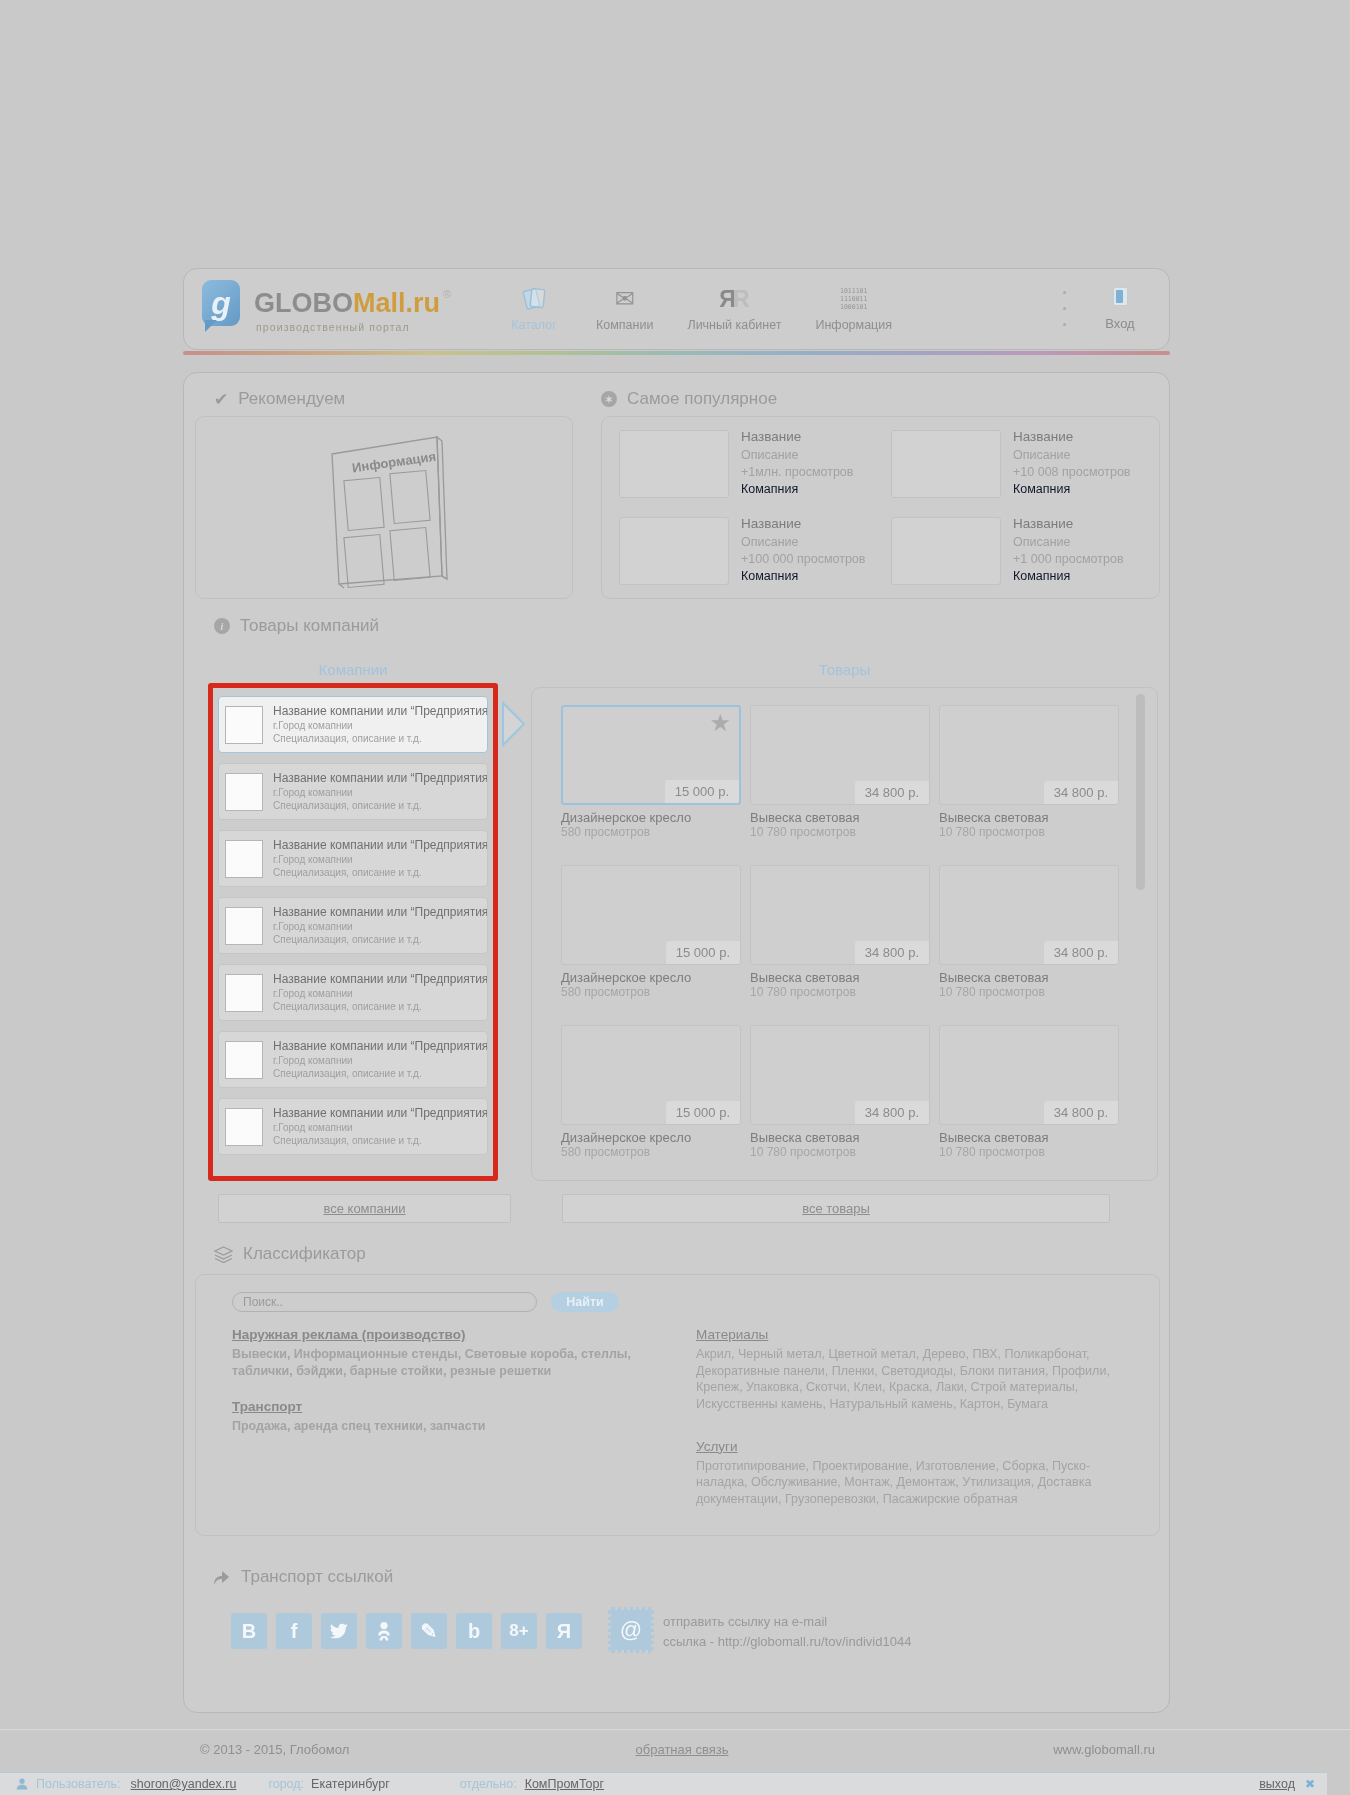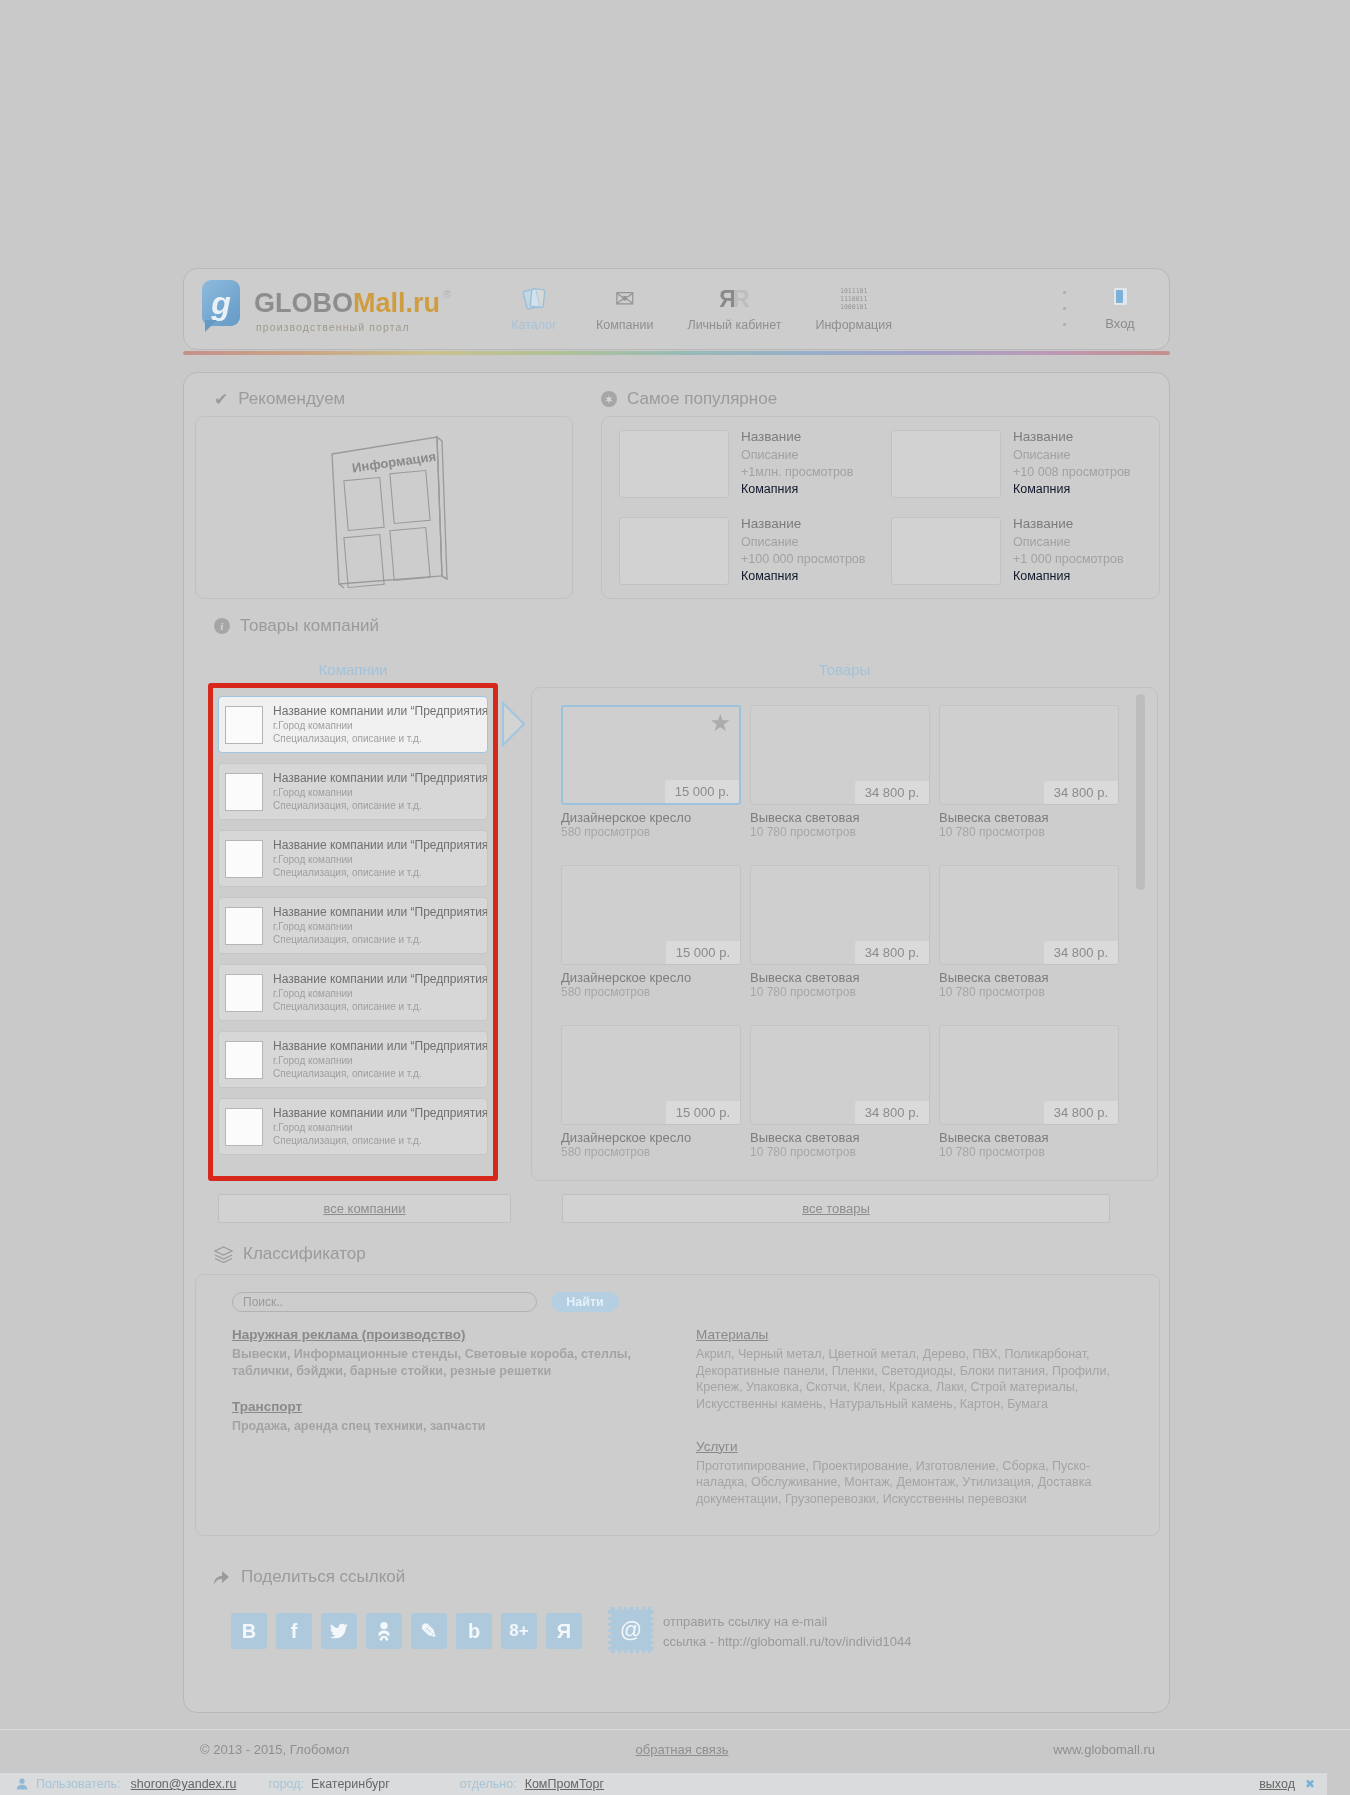--- a/index.html
+++ b/index.html
@@ -419,29 +419,29 @@
     </div>
     <div class="panel class-panel">
       <input class="search-input" type="text" placeholder="Поиск.." style="">
       <button class="search-btn">Найти</button>
       <div class="cat-col left" id="cat-left">
           <div class="cat-block b0"><div class="cat-title">Наружная реклама (производство)</div><div class="cat-desc">Вывески, Информационные стенды, Световые короба, стеллы, таблички, бэйджи, барные стойки, резные решетки</div></div>
           <div class="cat-block b1"><div class="cat-title">Транспорт</div><div class="cat-desc">Продажа, аренда спец техники, запчасти</div></div>
         </div>
       <div class="cat-col right" id="cat-right">
           <div class="cat-block b0"><div class="cat-title">Материалы</div><div class="cat-desc">Акрил, Черный метал, Цветной метал, Дерево, ПВХ, Поликарбонат, Декоративные панели, Пленки, Светодиоды, Блоки питания, Профили, Крепеж, Упаковка, Скотчи, Клеи, Краска, Лаки, Строй материалы, Искусственны камень, Натуральный камень, Картон, Бумага</div></div>
-          <div class="cat-block b1"><div class="cat-title">Услуги</div><div class="cat-desc">Прототипирование, Проектирование, Изготовление, Сборка, Пуско-наладка, Обслуживание, Монтаж, Демонтаж, Утилизация, Доставка документации, Грузоперевозки, Искусственны перевозки</div></div>
+          <div class="cat-block b1"><div class="cat-title">Услуги</div><div class="cat-desc">Прототипирование, Проектирование, Изготовление, Сборка, Пуско-наладка, Обслуживание, Монтаж, Демонтаж, Утилизация, Доставка документации, Грузоперевозки, Пасажирские обратная</div></div>
         </div>
     </div>
 
     <div class="section-heading" style="left:27px; top:1194px;">
       <svg width="20" height="17" viewBox="0 0 20 17">
         <path d="M3,16 C3,9 7,7 11,7 L11,2 L18,8 L11,14 L11,10 C7.5,10 5,11 3,16 Z" fill="#9b9b9b"></path>
       </svg>
-      <span>Поделиться ссылкой</span>
+      <span>Транспорт ссылкой</span>
     </div>
     <div class="social-row" id="social-row">
         <div class="s-btn">В</div>
         <div class="s-btn">f</div>
         <div class="s-btn">
           <svg class="s-ic" viewBox="0 0 18 16">
             <path fill="#f4f8fb" d="M1,13 C3,13.2 4.6,12.7 6,11.7 C4.5,11.6 3.4,10.7 3,9.4 C3.5,9.5 4,9.5 4.5,9.3 C3,8.9 2,7.7 2,6.1 C2.5,6.3 3,6.5 3.5,6.5 C2.1,5.4 1.8,3.8 2.6,2.4 C4.2,4.3 6.3,5.4 8.7,5.5 C8.3,3.6 9.7,2 11.5,2 C12.3,2 13.1,2.3 13.7,2.9 C14.4,2.8 15.1,2.5 15.7,2.1 C15.5,2.8 15,3.4 14.4,3.8 C15,3.7 15.6,3.5 16.2,3.3 C15.8,3.9 15.2,4.5 14.6,4.9 C14.8,9.3 11.6,14 6.4,14 C4.4,14 2.5,13.7 1,13 Z"></path>
           </svg>
         </div>
         <div class="s-btn">

